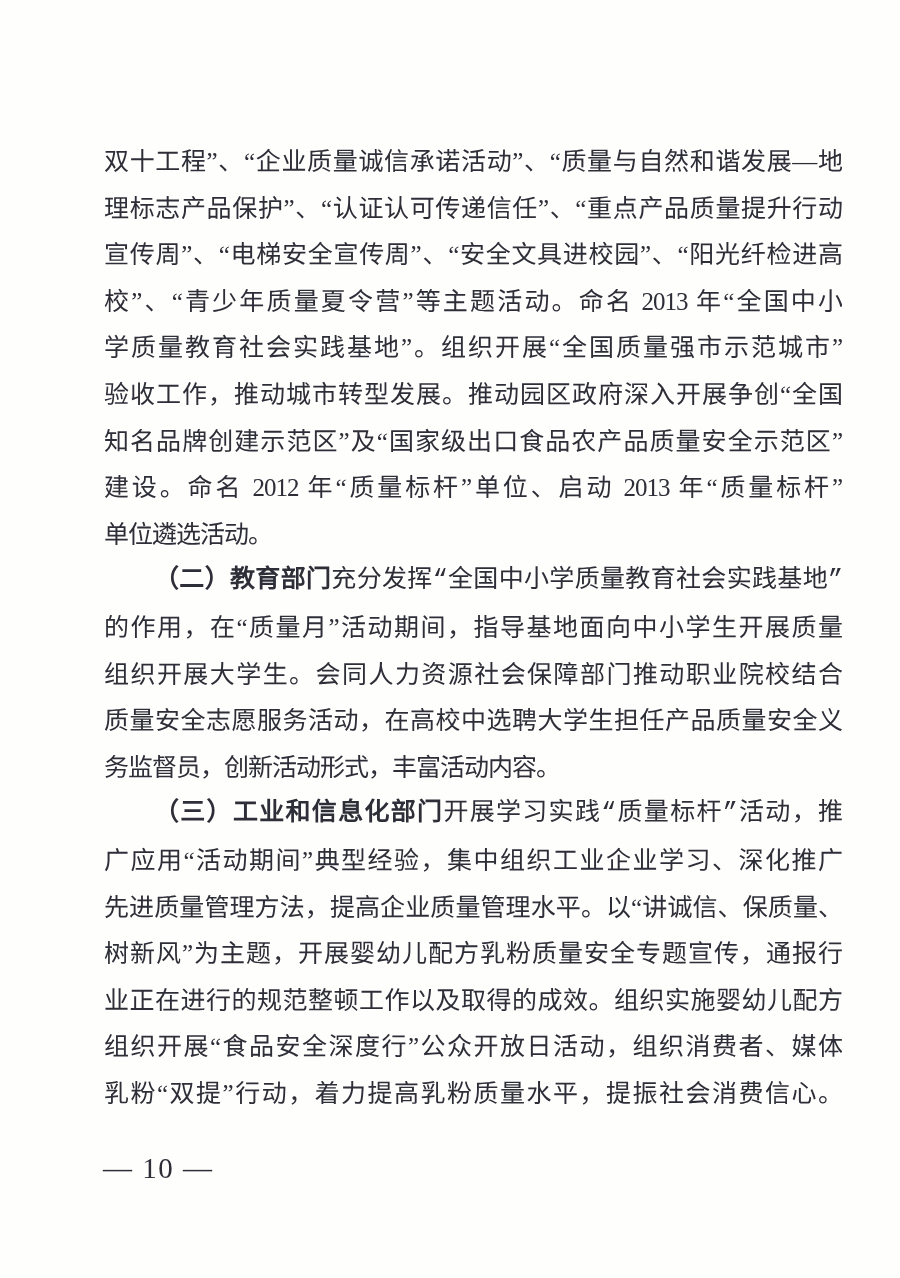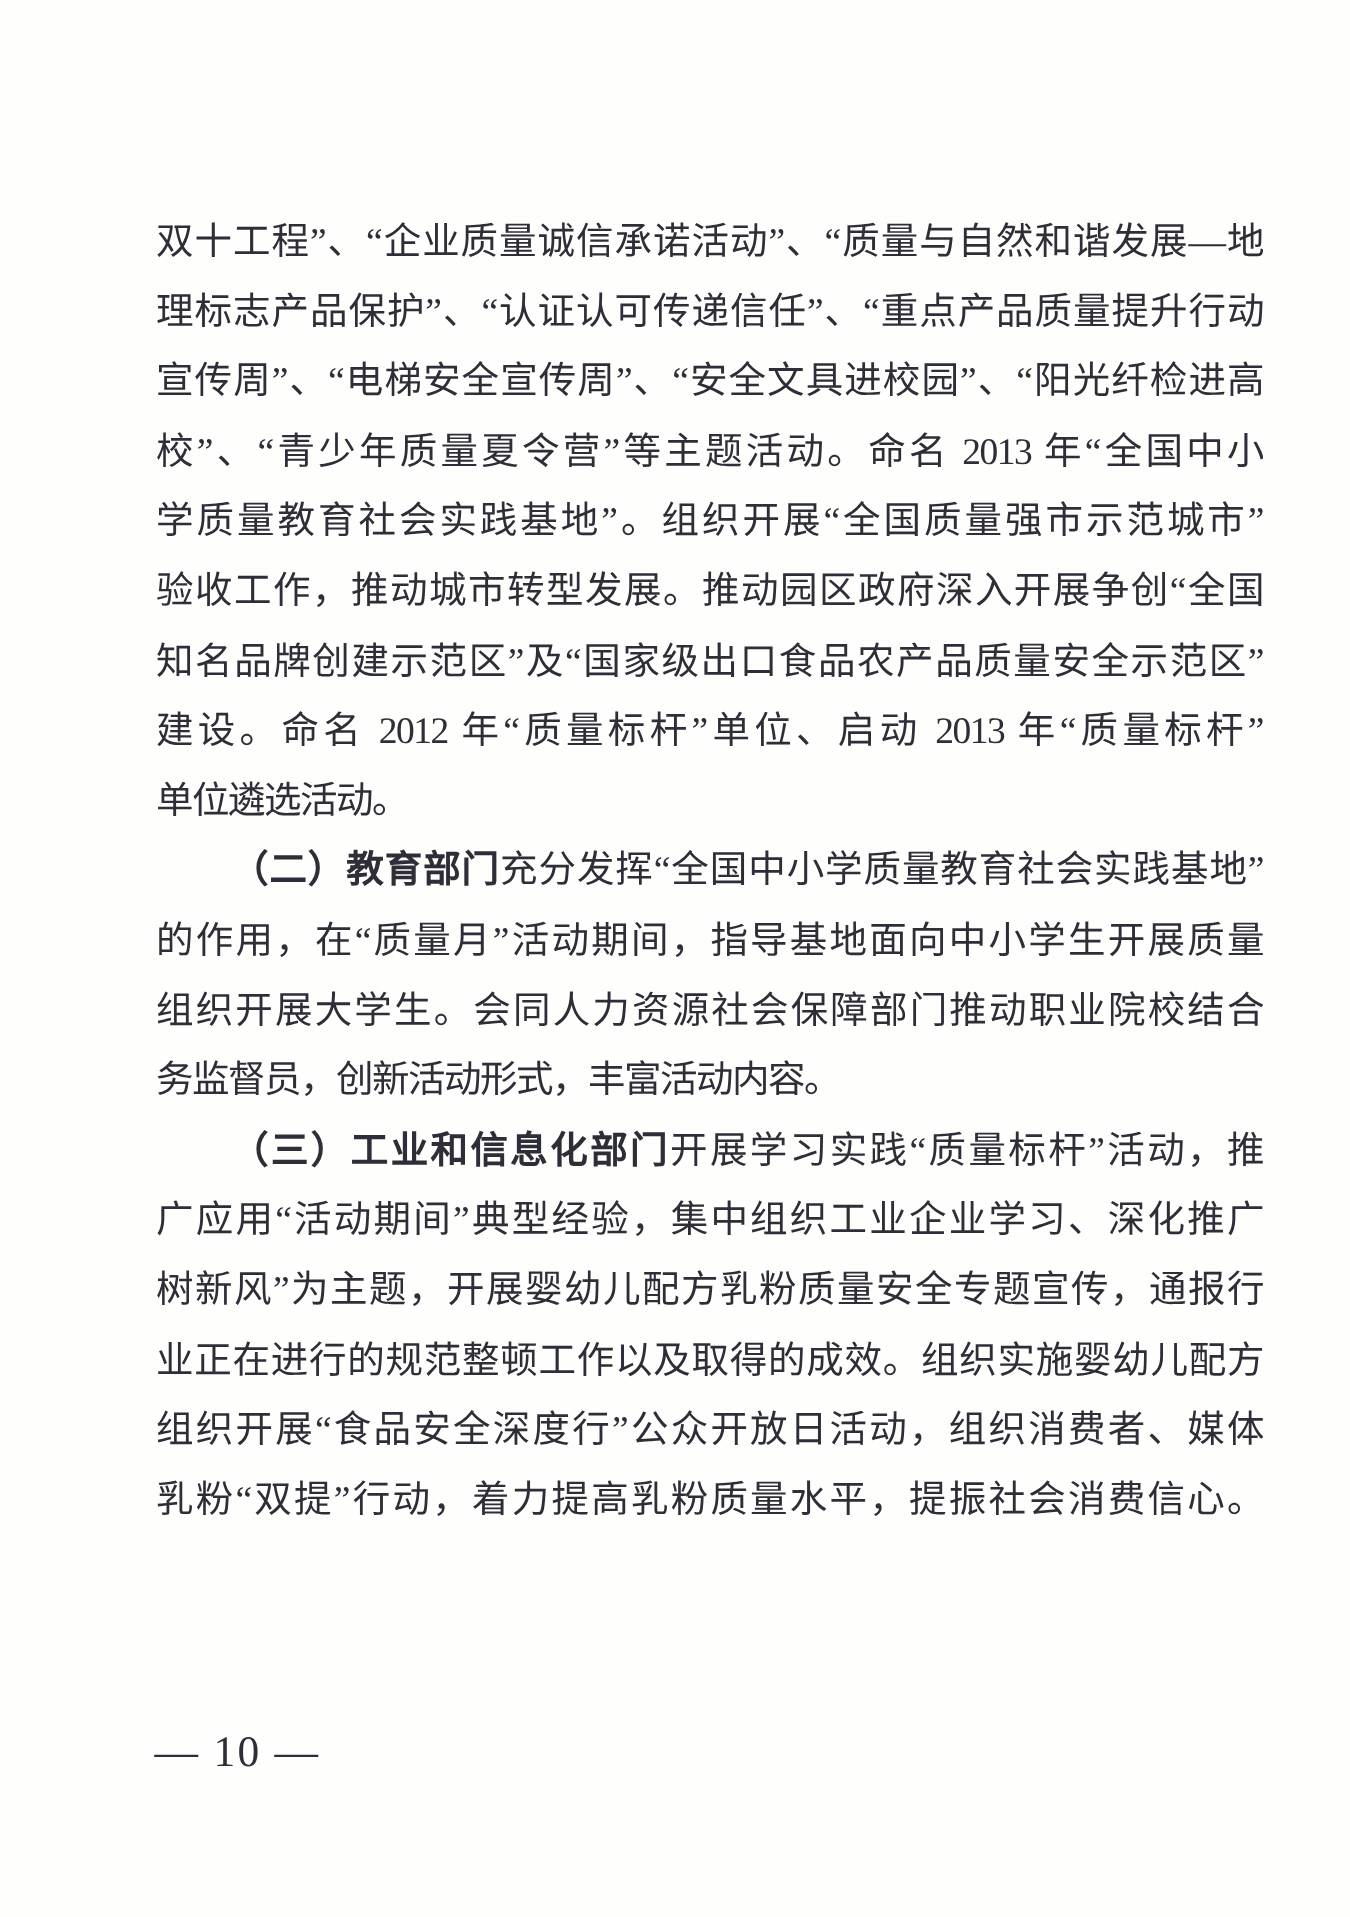--- a/index.html
+++ b/index.html
@@ -31,20 +31,21 @@
     letter-spacing: -1px;
     text-align: justify;
     overflow: hidden;
     color: #2e2e38;
   }
   .line.just {
     text-align-last: justify;
   }
   .line.indent {
     text-indent: 50px;
+    font-family: Liberation Mono, monospace;
   }
   .lead-bold {
     font-weight: 700;
   }
   .footer {
     position: absolute;
     left: 103px;
     top: 1148px;
     height: 40px;
     line-height: 40px;
@@ -63,23 +64,25 @@
       <div class="line just">宣传周”、“电梯安全宣传周”、“安全文具进校园”、“阳光纤检进高</div>
       <div class="line just">校”、“青少年质量夏令营”等主题活动。命名 2013 年“全国中小</div>
       <div class="line just">学质量教育社会实践基地”。组织开展“全国质量强市示范城市”</div>
       <div class="line just">验收工作，推动城市转型发展。推动园区政府深入开展争创“全国</div>
       <div class="line just">知名品牌创建示范区”及“国家级出口食品农产品质量安全示范区”</div>
       <div class="line just">建设。命名 2012 年“质量标杆”单位、启动 2013 年“质量标杆”</div>
       <div class="line">单位遴选活动。</div>
       <div class="line just indent"><span class="lead-bold">（二）教育部门</span>充分发挥“全国中小学质量教育社会实践基地”</div>
       <div class="line just">的作用，在“质量月”活动期间，指导基地面向中小学生开展质量</div>
       <div class="line just">组织开展大学生。会同人力资源社会保障部门推动职业院校结合</div>
+      <div class="line just">质量安全志愿服务活动，在高校中选聘大学生担任产品质量安全义</div>
       <div class="line">务监督员，创新活动形式，丰富活动内容。</div>
       <div class="line just indent"><span class="lead-bold">（三）工业和信息化部门</span>开展学习实践“质量标杆”活动，推</div>
       <div class="line just">广应用“活动期间”典型经验，集中组织工业企业学习、深化推广</div>
+      <div class="line just">先进质量管理方法，提高企业质量管理水平。以“讲诚信、保质量、</div>
       <div class="line just">树新风”为主题，开展婴幼儿配方乳粉质量安全专题宣传，通报行</div>
       <div class="line just">业正在进行的规范整顿工作以及取得的成效。组织实施婴幼儿配方</div>
       <div class="line just">组织开展“食品安全深度行”公众开放日活动，组织消费者、媒体</div>
       <div class="line just">乳粉“双提”行动，着力提高乳粉质量水平，提振社会消费信心。</div>
     </div>
   <div class="footer">
     <span>— 10 —</span>
   </div>
 </div>
 

